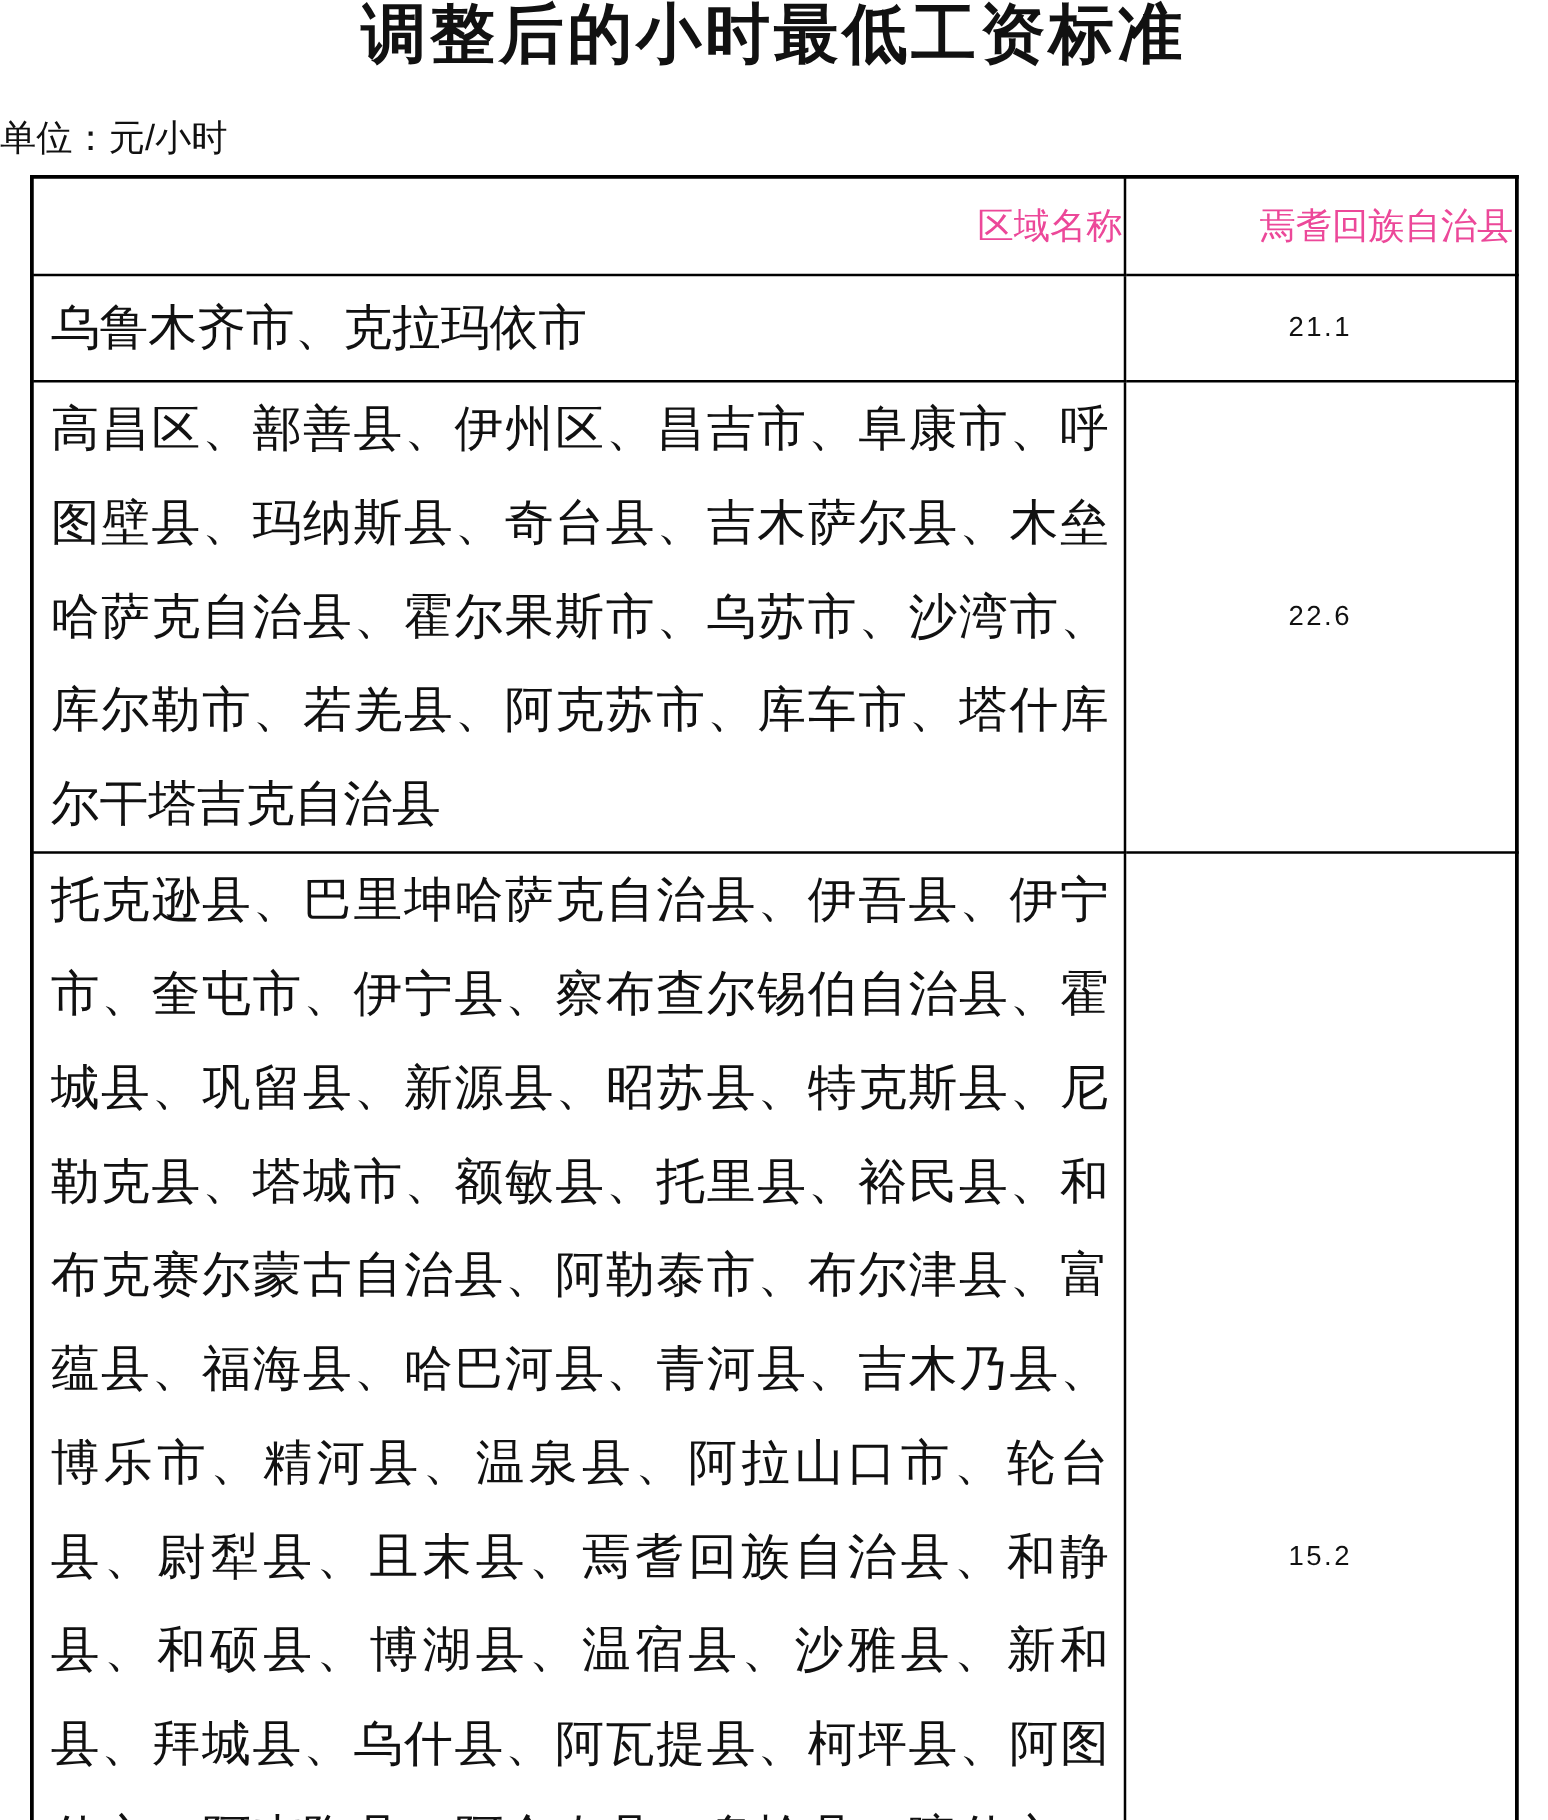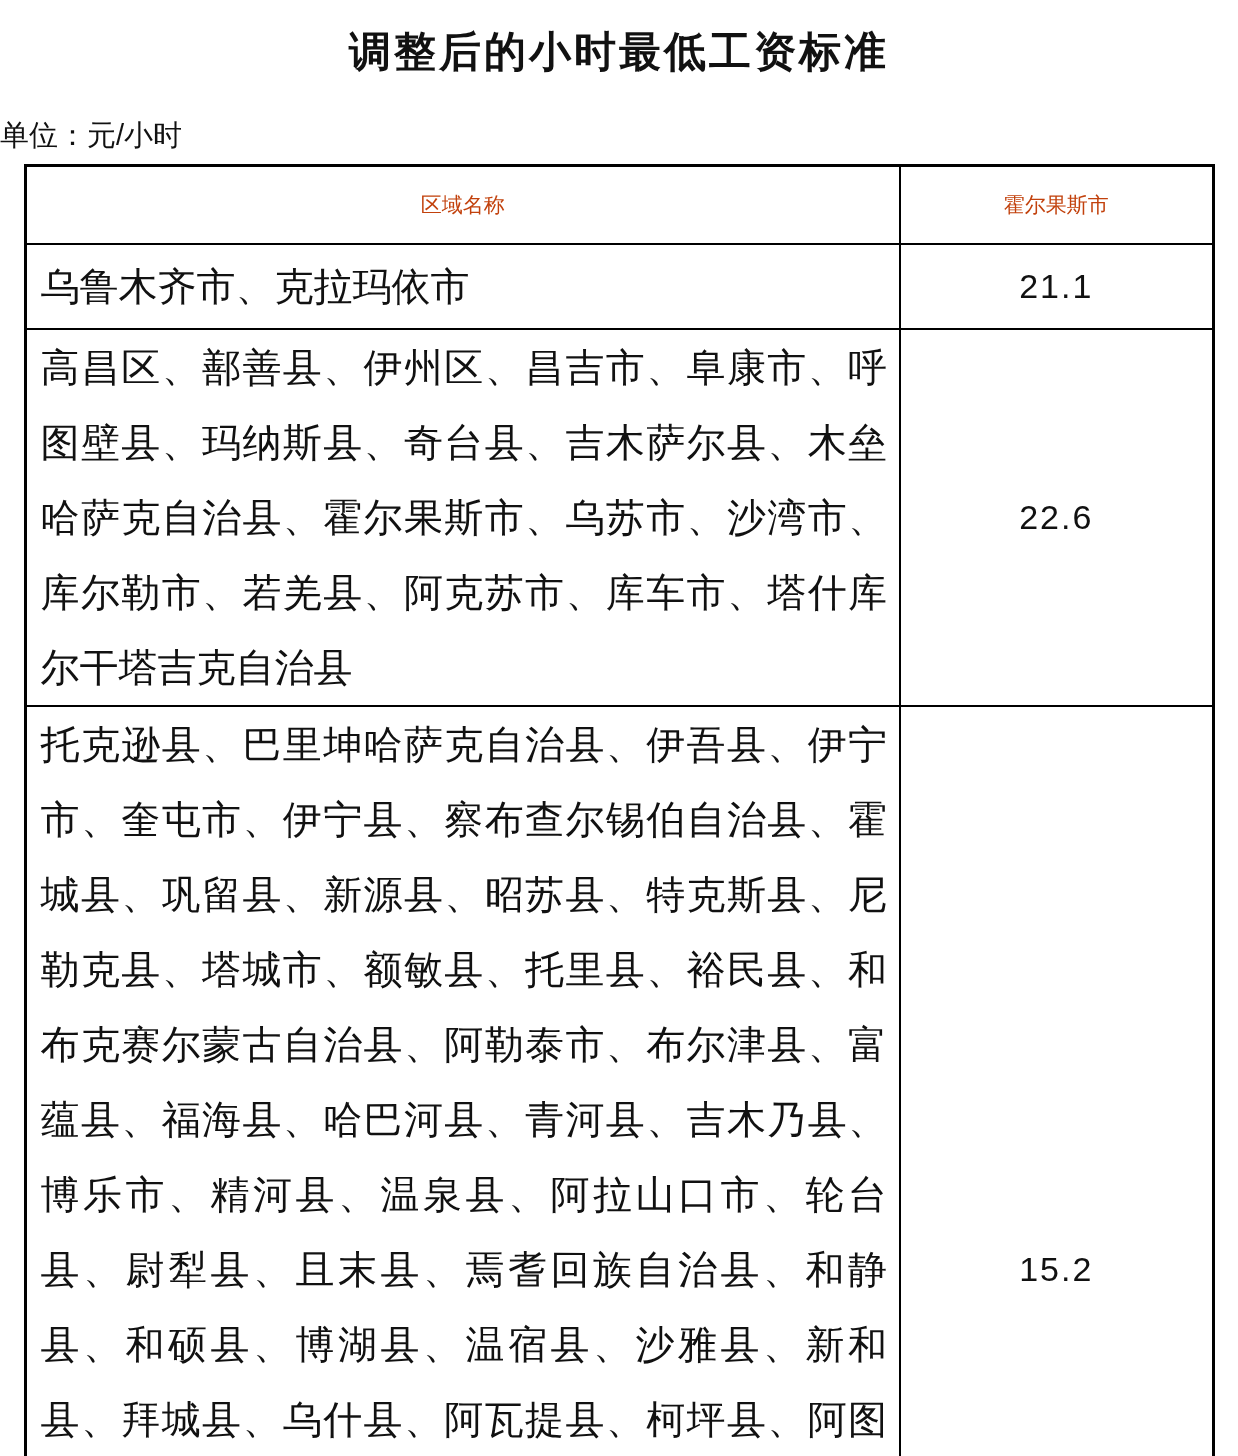--- a/index.html
+++ b/index.html
@@ -11,23 +11,23 @@
     width: 1238px;
     height: 1456px;
     background: #ffffff;
     color: #1a1a1a;
     font-family: "Liberation Sans", "DejaVu Sans", sans-serif;
     box-sizing: border-box;
     overflow: hidden;
   }
   .doc-title {
     margin: 0;
-    padding-top: 24px;
+    padding-top: 0;
     text-align: center;
-    font-size: 42px;
+    font-size: 52px;
     line-height: 56px;
     font-weight: bold;
     letter-spacing: 3px;
     color: #111111;
   }
   .unit-line {
     margin-top: 36px;
     padding-right: 88px;
     text-align: left;
     font-size: 29px;
@@ -44,38 +44,38 @@
   table.wage-table col.col-region { width: 875px; }
   table.wage-table col.col-wage   { width: 313px; }
   table.wage-table th,
   table.wage-table td {
     border: 2px solid #000000;
     vertical-align: middle;
     box-sizing: border-box;
   }
   table.wage-table thead th {
     height: 78px;
-    font-size: 21px;
+    font-size: 29px;
     font-weight: normal;
-    text-align: center;
-    color: #c2410c;
+    text-align: right;
+    color: #ec4899;
   }
   tr.row-1 { height: 85px; }
   tr.row-2 { height: 300px; margin-left: 38px; }
   tr.row-3 { height: 822px; }
   td.region-cell {
     font-size: 39px;
     line-height: 75px;
     padding: 0 12px 0 14px;
     text-align: justify;
     color: #111111;
   }
   td.wage-cell {
     text-align: center;
-    font-size: 34px;
+    font-size: 22px;
     letter-spacing: 2px;
     color: #111111;
   }
 </style>
 </head>
 <body>
 
 <div class="page">
 
   <h1 class="doc-title">调整后的小时最低工资标准</h1>
@@ -83,21 +83,21 @@
   <div class="unit-line">单位：元/小时</div>
 
   <table class="wage-table">
     <colgroup>
       <col class="col-region">
       <col class="col-wage">
     </colgroup>
     <thead>
       <tr>
         <th>区域名称</th>
-        <th>霍尔果斯市</th>
+        <th>焉耆回族自治县</th>
       </tr>
     </thead>
     <tbody>
       <tr class="row-1">
         <td class="region-cell">乌鲁木齐市、克拉玛依市</td>
         <td class="wage-cell">21.1</td>
       </tr>
       <tr class="row-2">
         <td class="region-cell">高昌区、鄯善县、伊州区、昌吉市、阜康市、呼图壁县、玛纳斯县、奇台县、吉木萨尔县、木垒哈萨克自治县、霍尔果斯市、乌苏市、沙湾市、库尔勒市、若羌县、阿克苏市、库车市、塔什库尔干塔吉克自治县</td>
         <td class="wage-cell">22.6</td>

